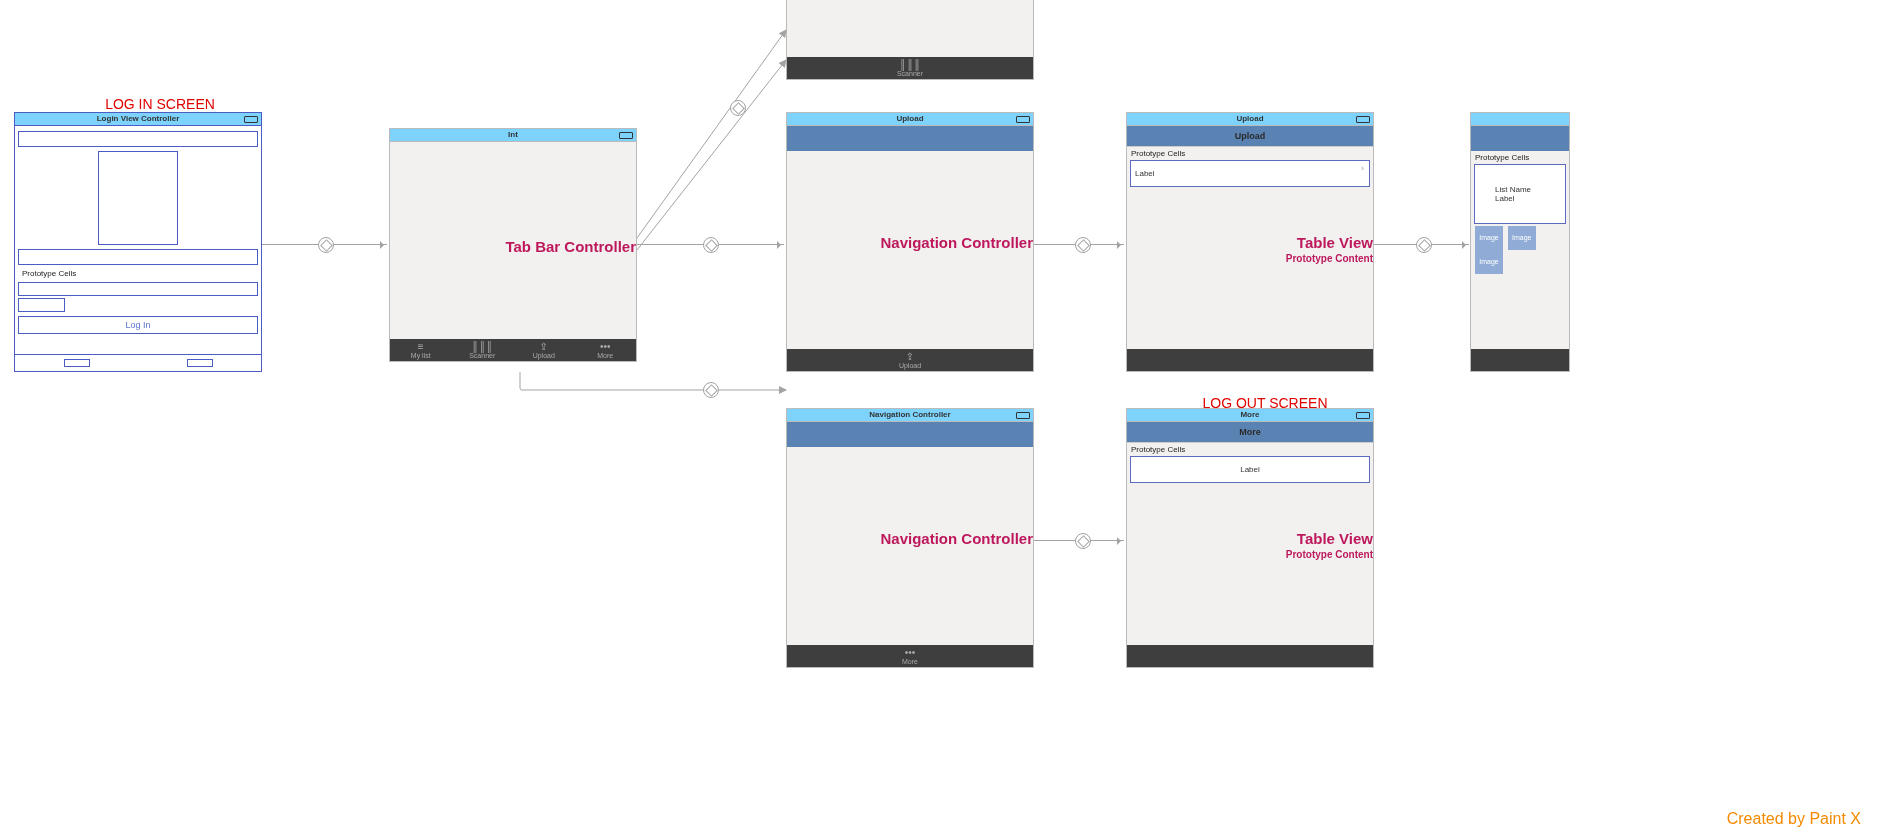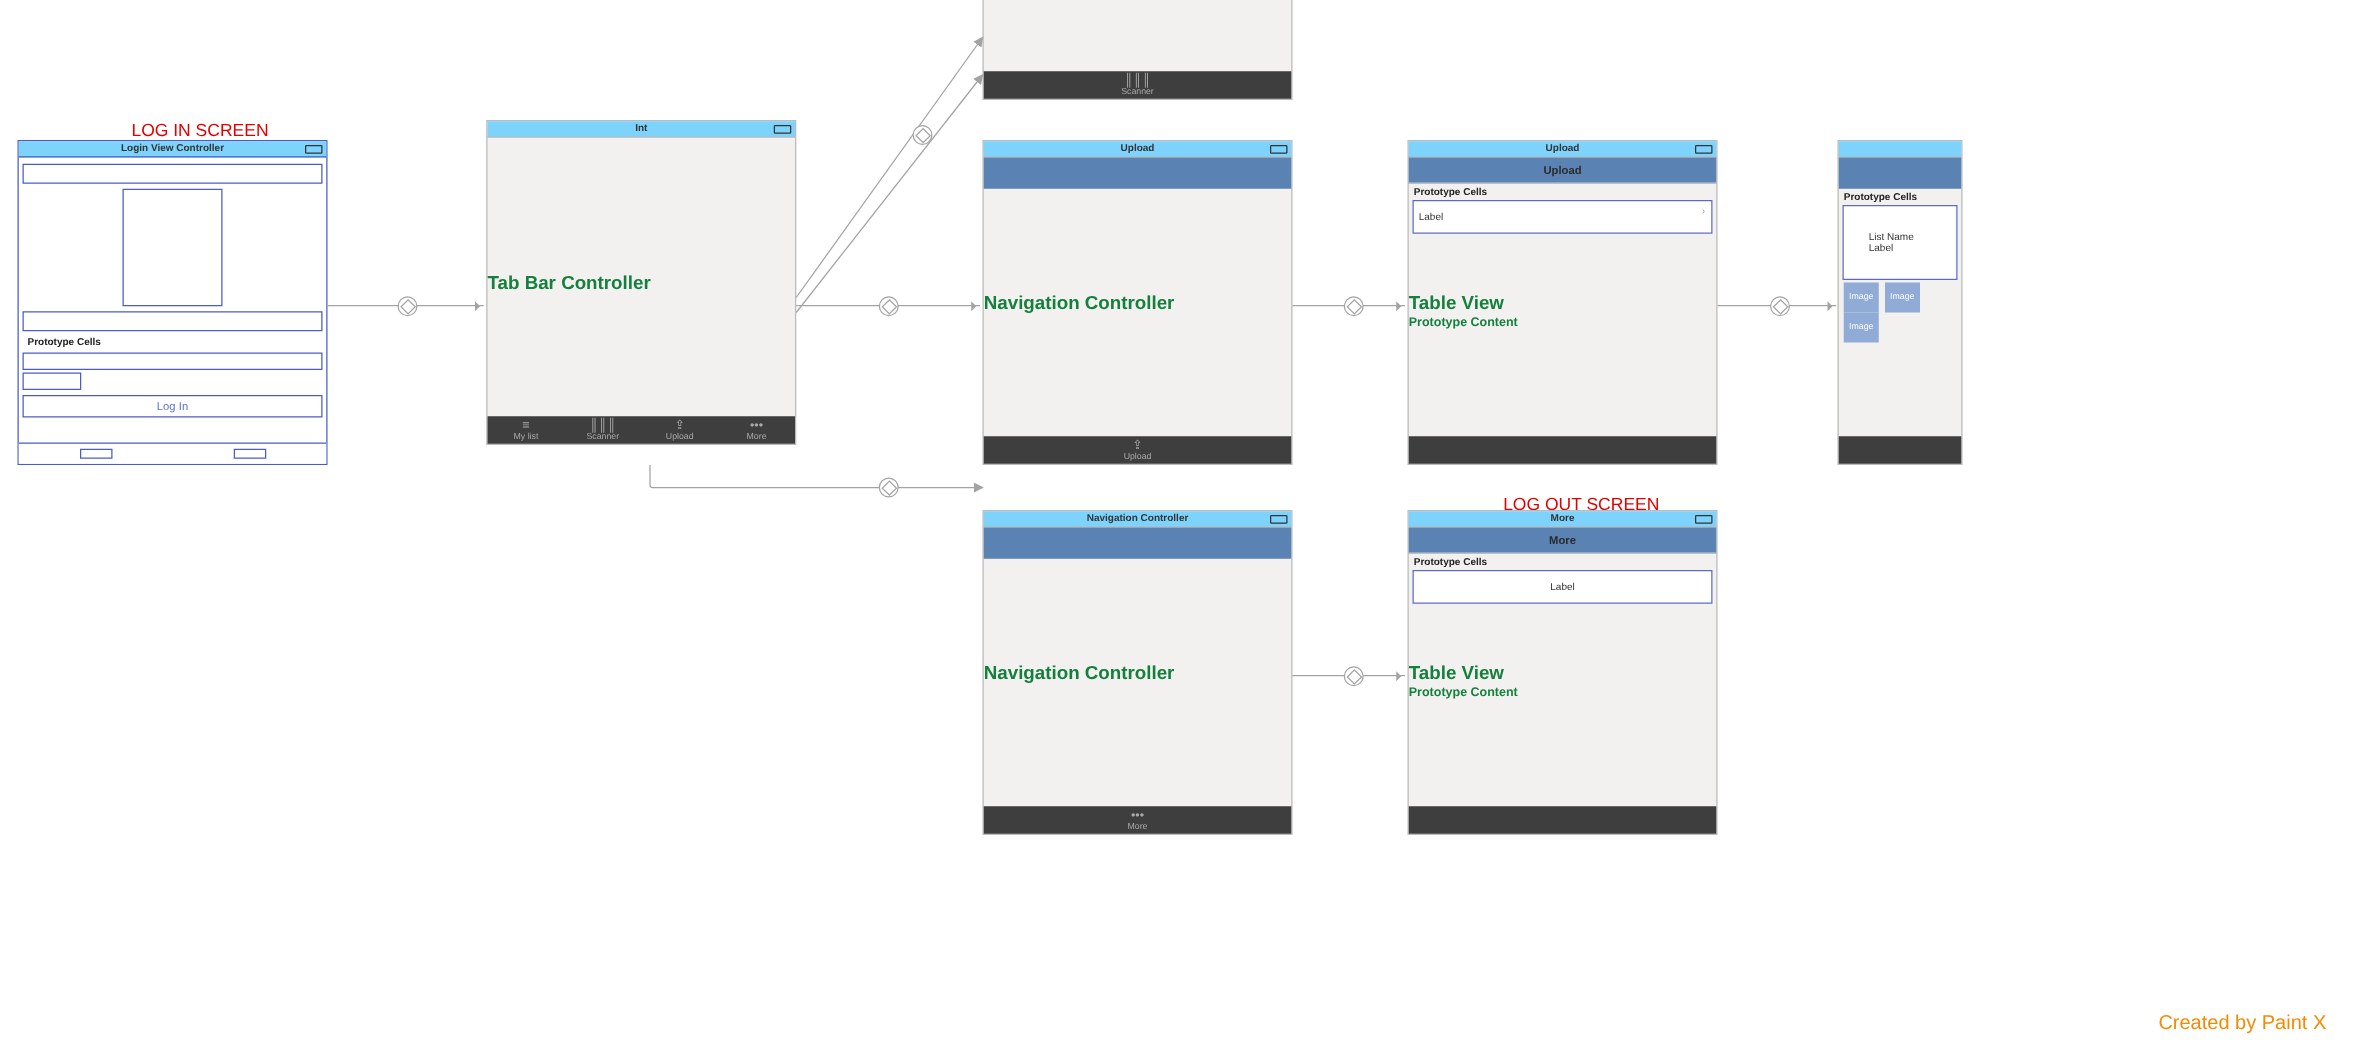--- a/index.html
+++ b/index.html
@@ -6,23 +6,23 @@
 .canvas{position:relative;width:1885px;height:836px}
 .annotation{position:absolute;color:#e00000;font-size:14px;font-weight:500;text-align:center}
 .watermark{position:absolute;right:24px;bottom:8px;color:#f58a00;font-size:16px}
 .screen{position:absolute;background:#f2f1ef;border:1px solid #bbb;box-sizing:border-box}
 .title-bar{height:12px;background:#7dd3fc;border-bottom:1px solid #bbb;font-size:8px;text-align:center;line-height:12px;color:#333;font-weight:700}
 .nav-bar{height:20px;background:#fff;font-size:9px;text-align:center;line-height:20px;font-weight:700;border-bottom:1px solid #ccc}
 .nav-bar.blue{background:#5a83b4;color:#2a2a2a}
 .tab-bar{position:absolute;left:0;right:0;bottom:0;height:22px;background:#3e3e3e;display:flex;justify-content:space-around;align-items:center}
 .tab-bar .tab{color:#aaa;font-size:7px;text-align:center;flex:1}
 .tab-bar .tab .ico{font-size:10px;display:block;line-height:10px}
-.center-label{position:absolute;left:0;right:0;top:47%;text-align:left;color:#15803d;font-size:15px;font-weight:600}
+.center-label{position:absolute;left:0;right:0;top:47%;text-align:right;color:#be185d;font-size:15px;font-weight:600}
 .center-sub{display:block;font-size:10px;font-weight:700;margin-top:2px}
-.proto-label{font-size:8px;font-weight:700;padding:2px 4px;color:#222}
+.proto-label{font-size:8px;font-weight:400;padding:2px 4px;color:#222}
 .cell{margin:0 3px;border:1px solid #5c6bc0;background:#fff;font-size:8px;padding:8px 4px;position:relative}
 .cell .chev{position:absolute;right:5px;top:3px;color:#999}
 .img-chip{display:inline-block;width:28px;height:24px;background:#8fabd6;color:#fff;font-size:7px;line-height:24px;text-align:center;margin-right:2px}
 .login-area{position:relative;padding:3px}
 .login-box{border:1px solid #4b5cc4;background:#fff;margin:2px 0}
 .login-btn{border:1px solid #4b5cc4;background:#fff;color:#5d72d1;text-align:center;font-size:9px;padding:3px;margin:4px 0}
 .login-small{width:45px;height:12px;border:1px solid #4b5cc4;background:#fff;margin:2px 0}
 .login-footer{height:16px;background:#fff;position:absolute;left:0;right:0;bottom:0;display:flex;justify-content:space-around;align-items:center;border-top:1px solid #4b5cc4}
 .login-footer span{width:24px;height:6px;border:1px solid #4b5cc4}
 .arrow{position:absolute;height:0;border-top:1px solid #a3a3a3}
@@ -54,21 +54,21 @@
       <div class="login-box" style="height:12px"></div>
       <div class="login-small"></div>
       <div class="login-btn">Log In</div>
     </div>
     <div class="login-footer">
       <span></span>
       <span></span>
     </div>
   </div>
 
-  <div class="screen" style="left:389px;top:96px;width:248px;height:260px">
+  <div class="screen" style="left:389px;top:128px;width:248px;height:234px">
     <div class="title-bar">Int</div>
     <div class="battery"></div>
     <div class="center-label">Tab Bar Controller</div>
     <div class="tab-bar">
       <div class="tab"><span class="ico">≡</span><span>My list</span></div>
       <div class="tab"><span class="ico">║║║</span><span>Scanner</span></div>
       <div class="tab"><span class="ico">⇪</span><span>Upload</span></div>
       <div class="tab"><span class="ico">•••</span><span>More</span></div>
     </div>
   </div>

